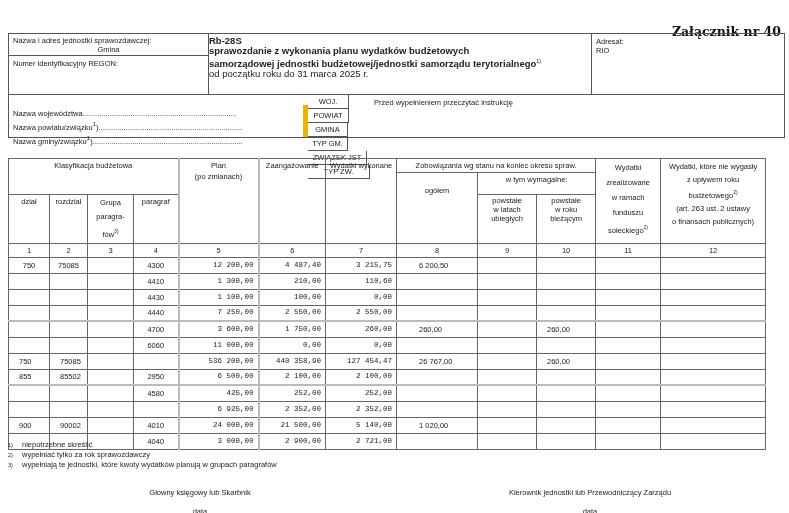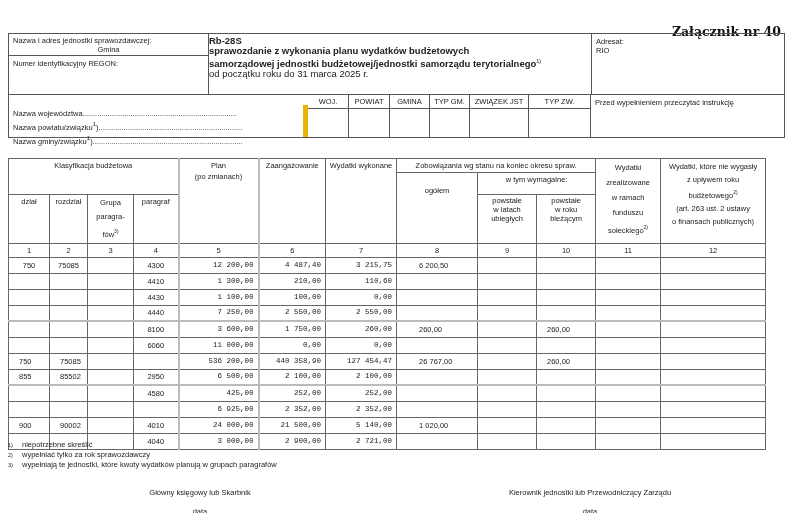--- a/index.html
+++ b/index.html
@@ -17,21 +17,21 @@
   .hdr-left .b { padding: 3px 4px; }
   .hdr-center { width: 383px; border-right: 1px solid #555; text-align: left; padding-top: 2px; }
   .hdr-center .t1 { font-weight: bold; font-size: 9.5px; line-height: 10px; }
   .hdr-center .t2 { font-size: 9.5px; line-height: 10px; }
   .hdr-center sup, .fn sup, .hdr-left sup { font-size: 5.5px; font-weight: normal; }
   .hdr-right { flex: 1; padding: 3px 4px; line-height: 9px; }
 
   .hdr-row2 { display: flex; height: 42px; }
   .names { width: 299px; border-right: 5px solid #eab308; padding: 3px 4px; line-height: 11px; margin-top: 10px; }
   .names sup { font-size: 6px; }
-  .codes { display: flex; }
+  .codes { display: flex; flex-direction: column; }
   .code { border-right: 1px solid #555; display: flex; flex-direction: column; }
   .code .h { height: 14px; border-bottom: 1px solid #555; text-align: center; line-height: 13px; }
   .code .v { flex: 1; }
   .instr { flex: 1; padding: 3px 4px; }
 
   
   table.main { position: absolute; left: 8px; top: 158px; width: 635px; border-collapse: collapse; table-layout: fixed; }
   table.main td, table.main th { border: 1px solid #666; font-weight: normal; font-size: 7.5px; padding: 1px 3px; vertical-align: top; text-align: center; line-height: 11px; }
   table.main th.gap { border-left: 2px solid #bbb; }
   table.main td.gap { border-left: 2px solid #bbb; }
@@ -219,21 +219,21 @@
         <td class="cl"></td>
         <td class=""></td>
         <td class="l"></td>
         <td class=""></td>
         <td class=""></td>
       </tr>
       <tr class="sep">
         <td class="l"></td>
         <td class="l"></td>
         <td class=""></td>
-        <td class="">8100</td>
+        <td class="">4700</td>
         <td class="r gap">3 600,00</td>
         <td class="r gap">1 750,00</td>
         <td class="r">260,00</td>
         <td class="cl">260,00</td>
         <td class=""></td>
         <td class="l">260,00</td>
         <td class=""></td>
         <td class=""></td>
       </tr>
       <tr>

